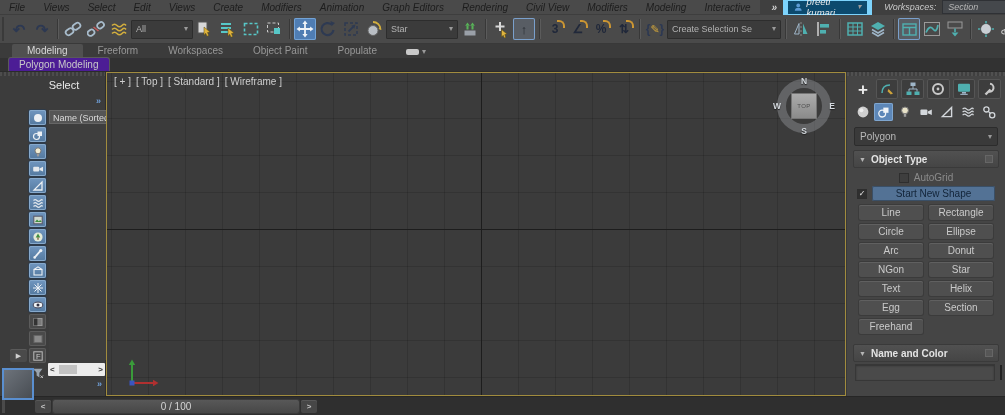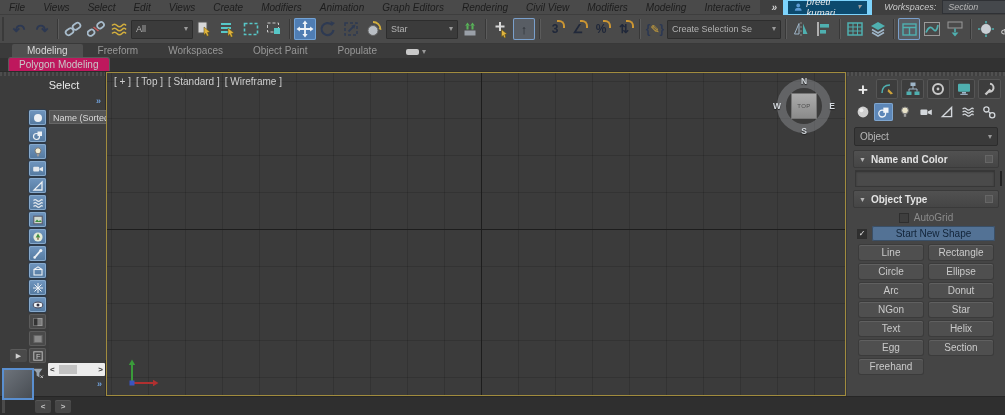--- a/index.html
+++ b/index.html
@@ -37,21 +37,21 @@
   .pencil{color:#cfa43b;font-size:11px;}
   
   .ribbontabs{position:absolute;left:0;top:44px;width:1005px;height:14px;background:#3b3b3b;display:flex;
               align-items:flex-end;font-size:10px;color:#979797;padding-left:12px;box-sizing:border-box;}
   .rtab{padding:1px 15px;line-height:12px;}
   .rtab.active{background:#505050;color:#d8d8d8;border-radius:2px 2px 0 0;}
   .rmin{display:flex;align-items:center;gap:3px;margin-left:14px;color:#b5b5b5;padding-bottom:2px;}
   .rmin .pill{width:13px;height:6px;background:#c9c9c9;border-radius:2px;display:inline-block;}
   .panelrow{position:absolute;left:0;top:58px;width:1005px;height:14px;background:#323232;display:flex;align-items:flex-end;
             padding-left:8px;box-sizing:border-box;border-bottom:1px solid #2b2b2b;}
-  .ptab{background:#be185d;border:1px solid #5a5a5a;border-bottom:none;border-radius:3px 3px 0 0;color:#c9c9c9;
+  .ptab{background:#4c1d95;border:1px solid #5a5a5a;border-bottom:none;border-radius:3px 3px 0 0;color:#c9c9c9;
         font-size:10px;padding:1px 10px;line-height:11px;}
   
   .explorer{position:absolute;left:0;top:72px;width:106px;height:324px;background:#3c3c3c;border-right:1px solid #2d2d2d;box-sizing:border-box;}
   .dots{height:4px;background:repeating-linear-gradient(90deg,#585858 0 2px,#3c3c3c 2px 4px);opacity:.6;}
   .ex-title{position:absolute;left:28px;top:7px;width:72px;text-align:center;color:#e8e8e8;font-size:11px;}
   .chev{color:#6f9fd8;font-size:9px;font-weight:bold;letter-spacing:-1px;}
   .ex-chev1{position:absolute;right:5px;top:24px;}
   .ex-colhdr{position:absolute;left:49px;top:38px;width:57px;height:14px;background:#555;color:#dcdcdc;font-size:9px;
              line-height:14px;padding-left:3px;box-sizing:border-box;white-space:nowrap;overflow:hidden;border:1px solid #666;border-right:none;}
   .ex-list{position:absolute;left:49px;top:52px;width:57px;height:236px;background:#3e3e3e;}
@@ -620,34 +620,22 @@
         </span>
       <span class="cbtn">
           <svg width="14" height="14" viewBox="0 0 14 14">
             <circle cx="4.4" cy="4.4" r="2.6" fill="none" stroke="#d4d8dc" stroke-width="1.3"></circle>
             <circle cx="10.2" cy="10.2" r="2.6" fill="none" stroke="#d4d8dc" stroke-width="1.3"></circle>
             <path d="M6.2 6.2 L8.4 8.4" stroke="#d4d8dc" stroke-width="1.3"></path>
           </svg>
         </span>
     </div>
     <div class="cp-drop">
-      <span>Object</span>
+      <span>Polygon</span>
       <span class="dd">▾</span>
-    </div>
-
-    <div class="rollout">
-      <div class="ro-hdr">
-        <span class="ro-arr">▼</span>
-        <span>Name and Color</span>
-        <span class="ro-pin"></span>
-      </div>
-      <div class="nc-row">
-        <input class="nc-input" type="text" value="" style="">
-        <span class="swatch"></span>
-      </div>
     </div>
 
     <div class="rollout">
       <div class="ro-hdr">
         <span class="ro-arr">▼</span>
         <span>Object Type</span>
         <span class="ro-pin"></span>
       </div>
       <div class="ro-body">
         <div class="crow">
@@ -668,24 +656,37 @@
           <span class="obtn">NGon</span>
           <span class="obtn">Star</span>
           <span class="obtn">Text</span>
           <span class="obtn">Helix</span>
           <span class="obtn">Egg</span>
           <span class="obtn">Section</span>
           <span class="obtn">Freehand</span>
         </div>
       </div>
     </div>
+
+    <div class="rollout">
+      <div class="ro-hdr">
+        <span class="ro-arr">▼</span>
+        <span>Name and Color</span>
+        <span class="ro-pin"></span>
+      </div>
+      <div class="nc-row">
+        <input class="nc-input" type="text" value="" style="">
+        <span class="swatch"></span>
+      </div>
+    </div>
   </div>
 
   <div class="bottombar">
     <div class="bb-grip"></div>
     <div style="width:24px"></div>
     <div class="bb-btn">&lt;</div>
+    <div class="bb-slider">0 / 100</div>
     <div class="bb-btn">&gt;</div>
   </div>
   <div class="play-btn">▶</div>
   <div class="layout-tab"></div>
 
 </div>
 
 </body></html>

